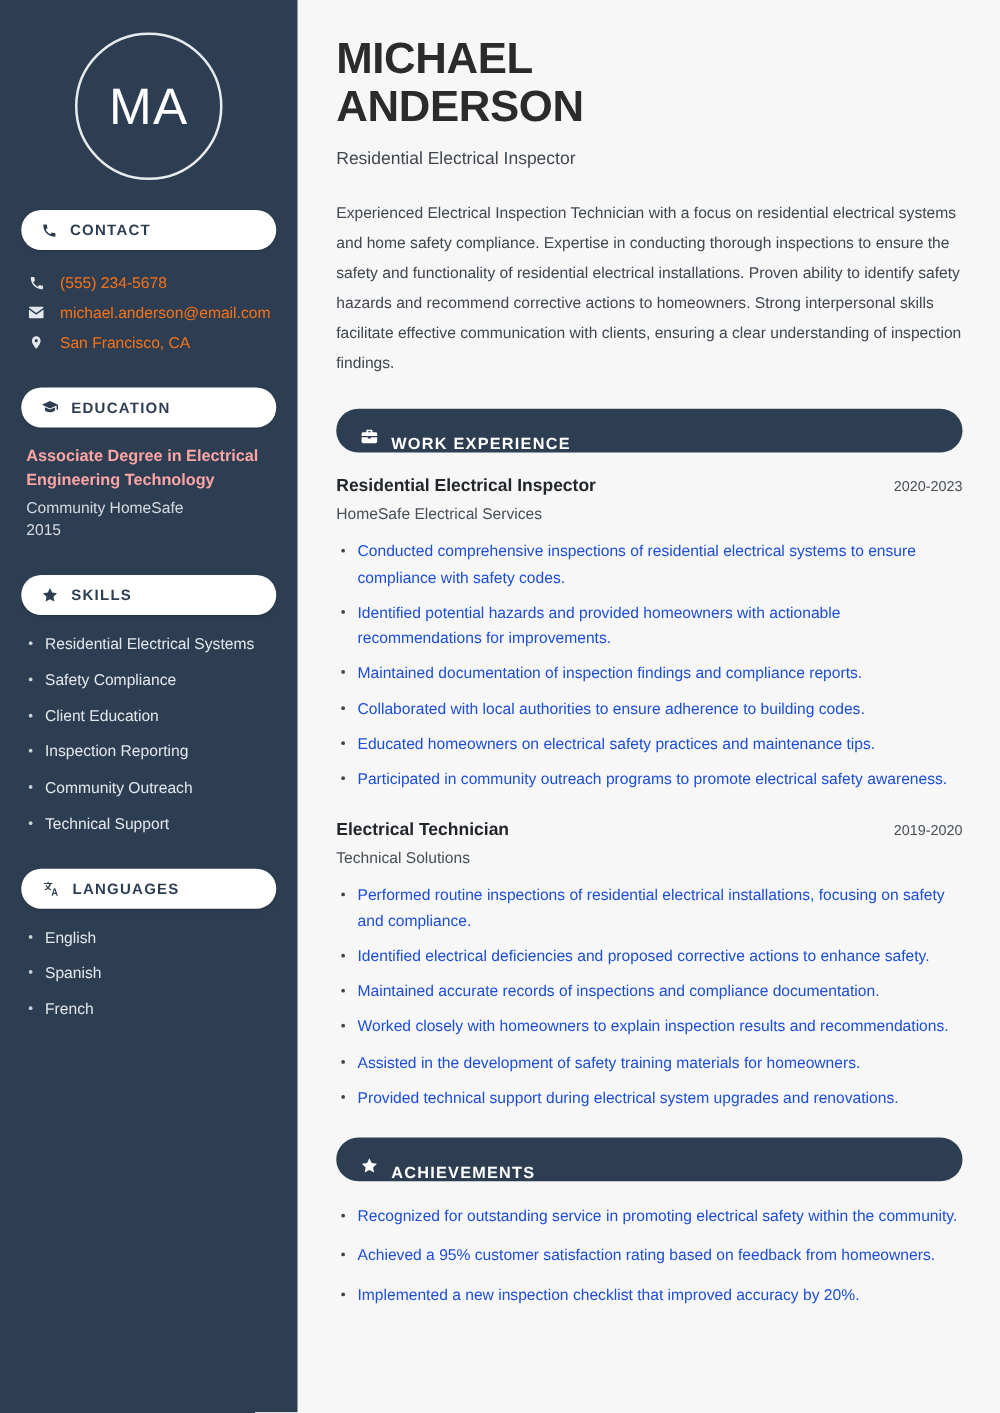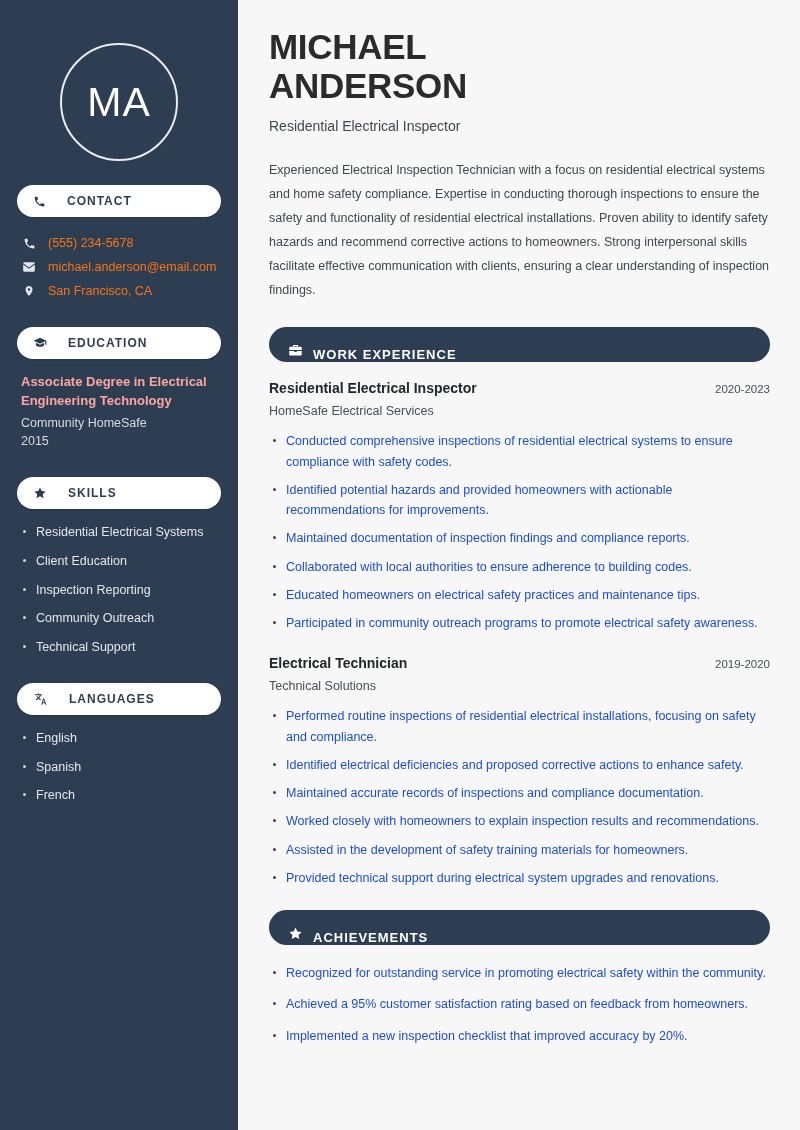--- a/index.html
+++ b/index.html
@@ -19,21 +19,21 @@
     display: flex;
     background: #f7f7f8;
     overflow: hidden;
   }
 
   
   .sidebar {
     width: 238px;
     min-width: 238px;
     background: #2e3e52;
-    padding: 17px 17px;
+    padding: 0 17px;
     color: #ffffff;
     position: relative;
   }
 
   .avatar-wrap {
     display: flex;
     justify-content: center;
     padding-top: 26px;
     padding-bottom: 24px;
   }
@@ -51,21 +51,21 @@
     color: #ffffff;
   }
 
   .pill {
     background: #ffffff;
     border-radius: 17px;
     height: 32px;
     display: flex;
     align-items: center;
     padding: 0 16px;
-    gap: 21px;
+    gap: 10px;
     margin-bottom: 14px;
     box-shadow: 0 1px 2px rgba(0,0,0,0.18);
   }
   .pill .pill-label {
     color: #2e3e52;
     font-size: 12px;
     font-weight: bold;
     letter-spacing: 1.0px;
   }
   .pill .icon svg { display: block; }
@@ -270,20 +270,21 @@
       <span class="icon">
         <svg width="14" height="14" viewBox="0 0 24 24" fill="#2e3e52">
           <path d="M12 2.5l2.95 6.1 6.7.95-4.85 4.7 1.15 6.65L12 17.75 6.05 20.9 7.2 14.25 2.35 9.55l6.7-.95L12 2.5z"></path>
         </svg>
       </span>
       <span class="pill-label">SKILLS</span>
     </div>
 
     <ul class="side-list">
       <li>Residential Electrical Systems</li>
+      <li>Safety Compliance</li>
       <li>Client Education</li>
       <li>Inspection Reporting</li>
       <li>Community Outreach</li>
       <li>Technical Support</li>
     </ul>
 
     <div class="pill">
       <span class="icon">
         <svg width="15" height="14" viewBox="0 0 24 24" fill="#2e3e52">
           <path d="M2.5 4h5.2V2.3h1.6V4h5.2v1.6h-1.9c-.5 2.1-1.5 3.9-2.9 5.3.9.7 1.9 1.2 3 1.6l-.6 1.55c-1.4-.5-2.6-1.2-3.7-2.1-1.1.9-2.4 1.6-3.9 2.1l-.6-1.55c1.3-.4 2.4-1 3.3-1.7-.9-1-1.6-2.2-2.1-3.5l1.5-.5c.4 1.05.95 2 1.7 2.8 1-1.05 1.8-2.4 2.2-4H2.5V4z"></path>

